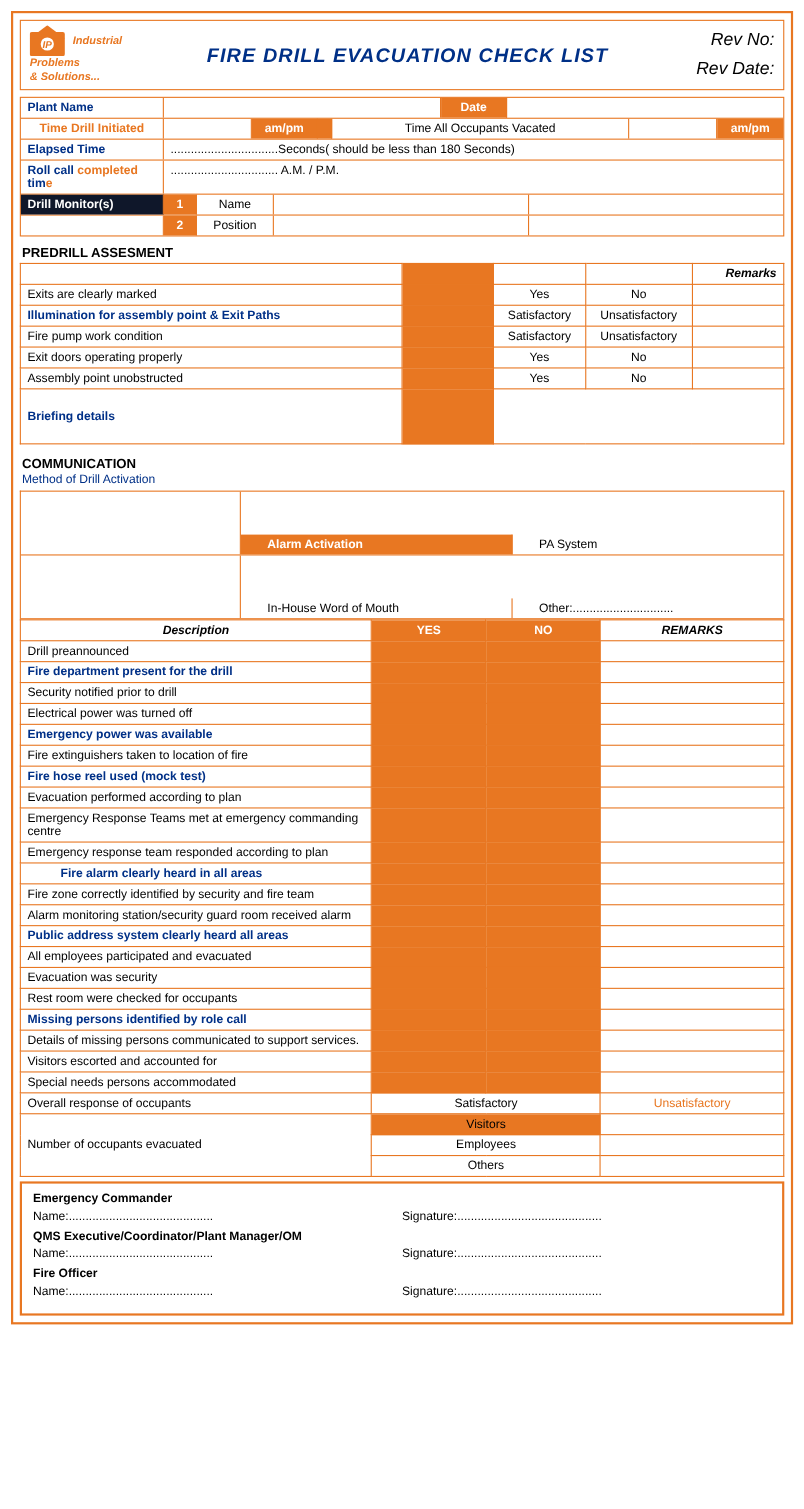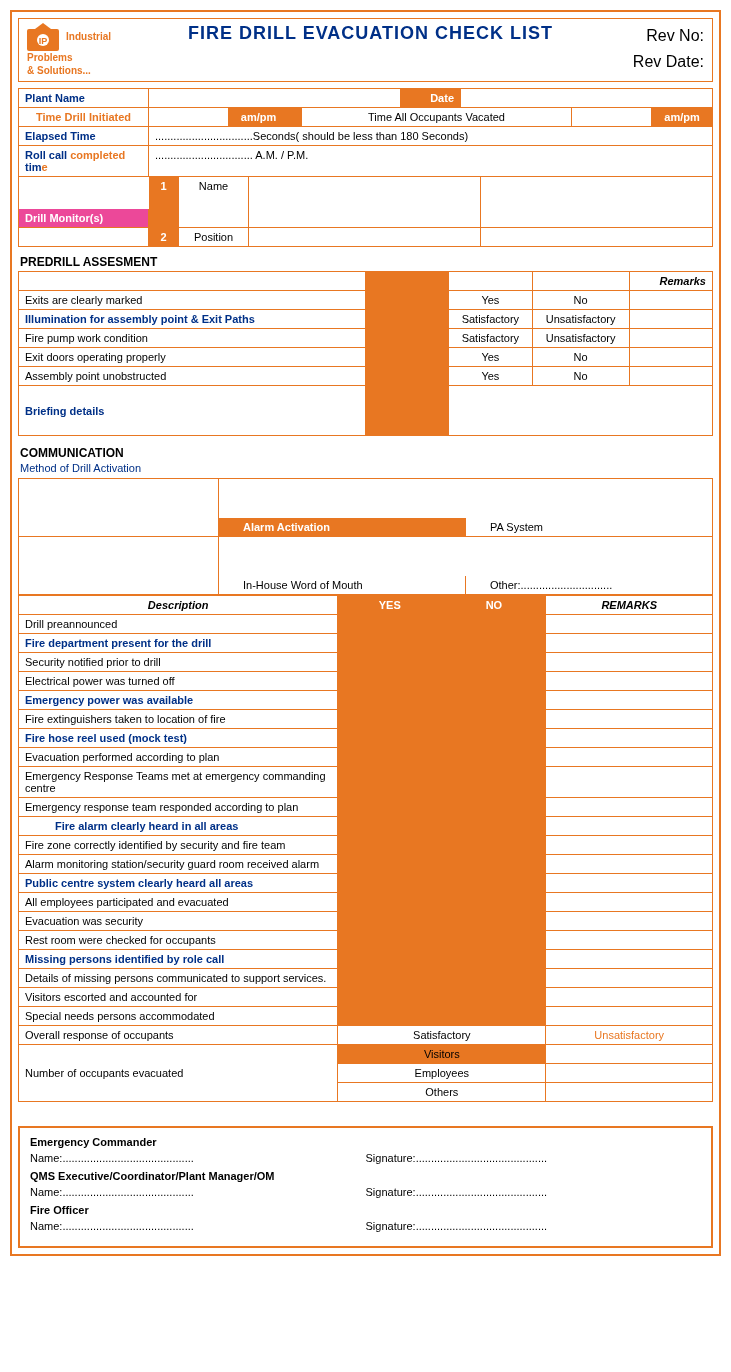--- a/index.html
+++ b/index.html
@@ -10,23 +10,25 @@
       width: 731px;
       padding: 10px;
     }
     .outer-border {
       border: 2px solid #e87722;
       padding: 6px;
     }
     
     .header {
       display: flex;
+      align-items: center;
       border: 1px solid #e87722;
       margin-bottom: 6px;
       padding: 4px 8px;
+      font-style: italic;
     }
     .logo-area {
       width: 120px;
       flex-shrink: 0;
     }
     .logo-text {
       font-size: 10px;
       color: #e87722;
       font-weight: bold;
       line-height: 1.3;
@@ -112,21 +114,21 @@
       background: #fff;
     }
     .comm-table th.orange-bg { background: #e87722; color: #fff; font-style: normal; }
     .comm-table td.orange-bg { background: #e87722; }
     .comm-table td.center { text-align: center; }
     .comm-table td.orange-text { color: #e87722; }
 
     
     .sig-box {
       border: 2px solid #e87722;
-      margin-top: 24px;
+      margin-top: 4px;
       padding: 8px 10px;
     }
     .sig-row {
       display: flex;
       margin-bottom: 6px;
       align-items: baseline;
     }
 
     
     .activation-wrapper {
@@ -173,21 +175,21 @@
       <div>Rev No:</div>
       <div>Rev Date:</div>
     </div>
   </div>
 
   <div class="info-section">
 
     <div class="info-row">
       <div class="info-cell label" style="flex:0 0 130px;">Plant Name</div>
       <div class="info-cell" style="flex:1;"></div>
-      <div class="info-cell highlight" style="flex:0 0 60px;text-align:right;">Date</div>
+      <div class="info-cell highlight" style="flex:0 0 60px;text-align:center;">Date</div>
       <div class="info-cell" style="flex:1;"></div>
     </div>
 
     <div class="info-row">
       <div class="info-cell label" style="flex:0 0 130px;text-align:center;">
         <span style="color:#e87722;font-weight:bold;">Time Drill Initiated</span>
       </div>
       <div class="info-cell" style="flex:0 0 80px;text-align:center;"></div>
       <div class="info-cell highlight" style="flex:0 0 60px;text-align:center;">am/pm</div>
       <div class="info-cell" style="flex:0 0 5px;background:#e87722;"></div>
@@ -202,21 +204,21 @@
     </div>
 
     <div class="info-row">
       <div class="info-cell label" style="flex:0 0 130px;">
         Roll call <span style="color:#e87722;font-weight:bold;">completed</span> tim<span style="color:#e87722;font-weight:bold;">e</span>
       </div>
       <div class="info-cell" style="flex:1;">................................ A.M. / P.M.</div>
     </div>
 
     <div class="info-row">
-      <div class="info-cell label" style="flex:0 0 130px;background:#ec4899;color:#fff;margin-top:32px;">Drill Monitor(s)</div>
+      <div class="info-cell label" style="flex:0 0 130px;background:#0f172a;color:#fff;">Drill Monitor(s)</div>
       <div class="info-cell highlight" style="flex:0 0 30px;text-align:center;">1</div>
       <div class="info-cell" style="flex:0 0 70px;text-align:center;">Name</div>
       <div class="info-cell" style="flex:1;"></div>
       <div class="info-cell" style="flex:1;"></div>
     </div>
     <div class="info-row">
       <div class="info-cell" style="flex:0 0 130px;"></div>
       <div class="info-cell highlight" style="flex:0 0 30px;text-align:center;">2</div>
       <div class="info-cell" style="flex:0 0 70px;text-align:center;">Position</div>
       <div class="info-cell" style="flex:1;"></div>
@@ -378,21 +380,21 @@
       <td class="orange-bg"></td>
       <td></td>
     </tr>
         <tr>
       <td style="">Alarm monitoring station/security guard room received alarm</td>
       <td class="orange-bg"></td>
       <td class="orange-bg"></td>
       <td></td>
     </tr>
         <tr>
-      <td style="color:#003087;font-weight:bold;">Public centre system clearly heard all areas</td>
+      <td style="color:#003087;font-weight:bold;">Public address system clearly heard all areas</td>
       <td class="orange-bg"></td>
       <td class="orange-bg"></td>
       <td></td>
     </tr>
         <tr>
       <td style="">All employees participated and evacuated</td>
       <td class="orange-bg"></td>
       <td class="orange-bg"></td>
       <td></td>
     </tr>

